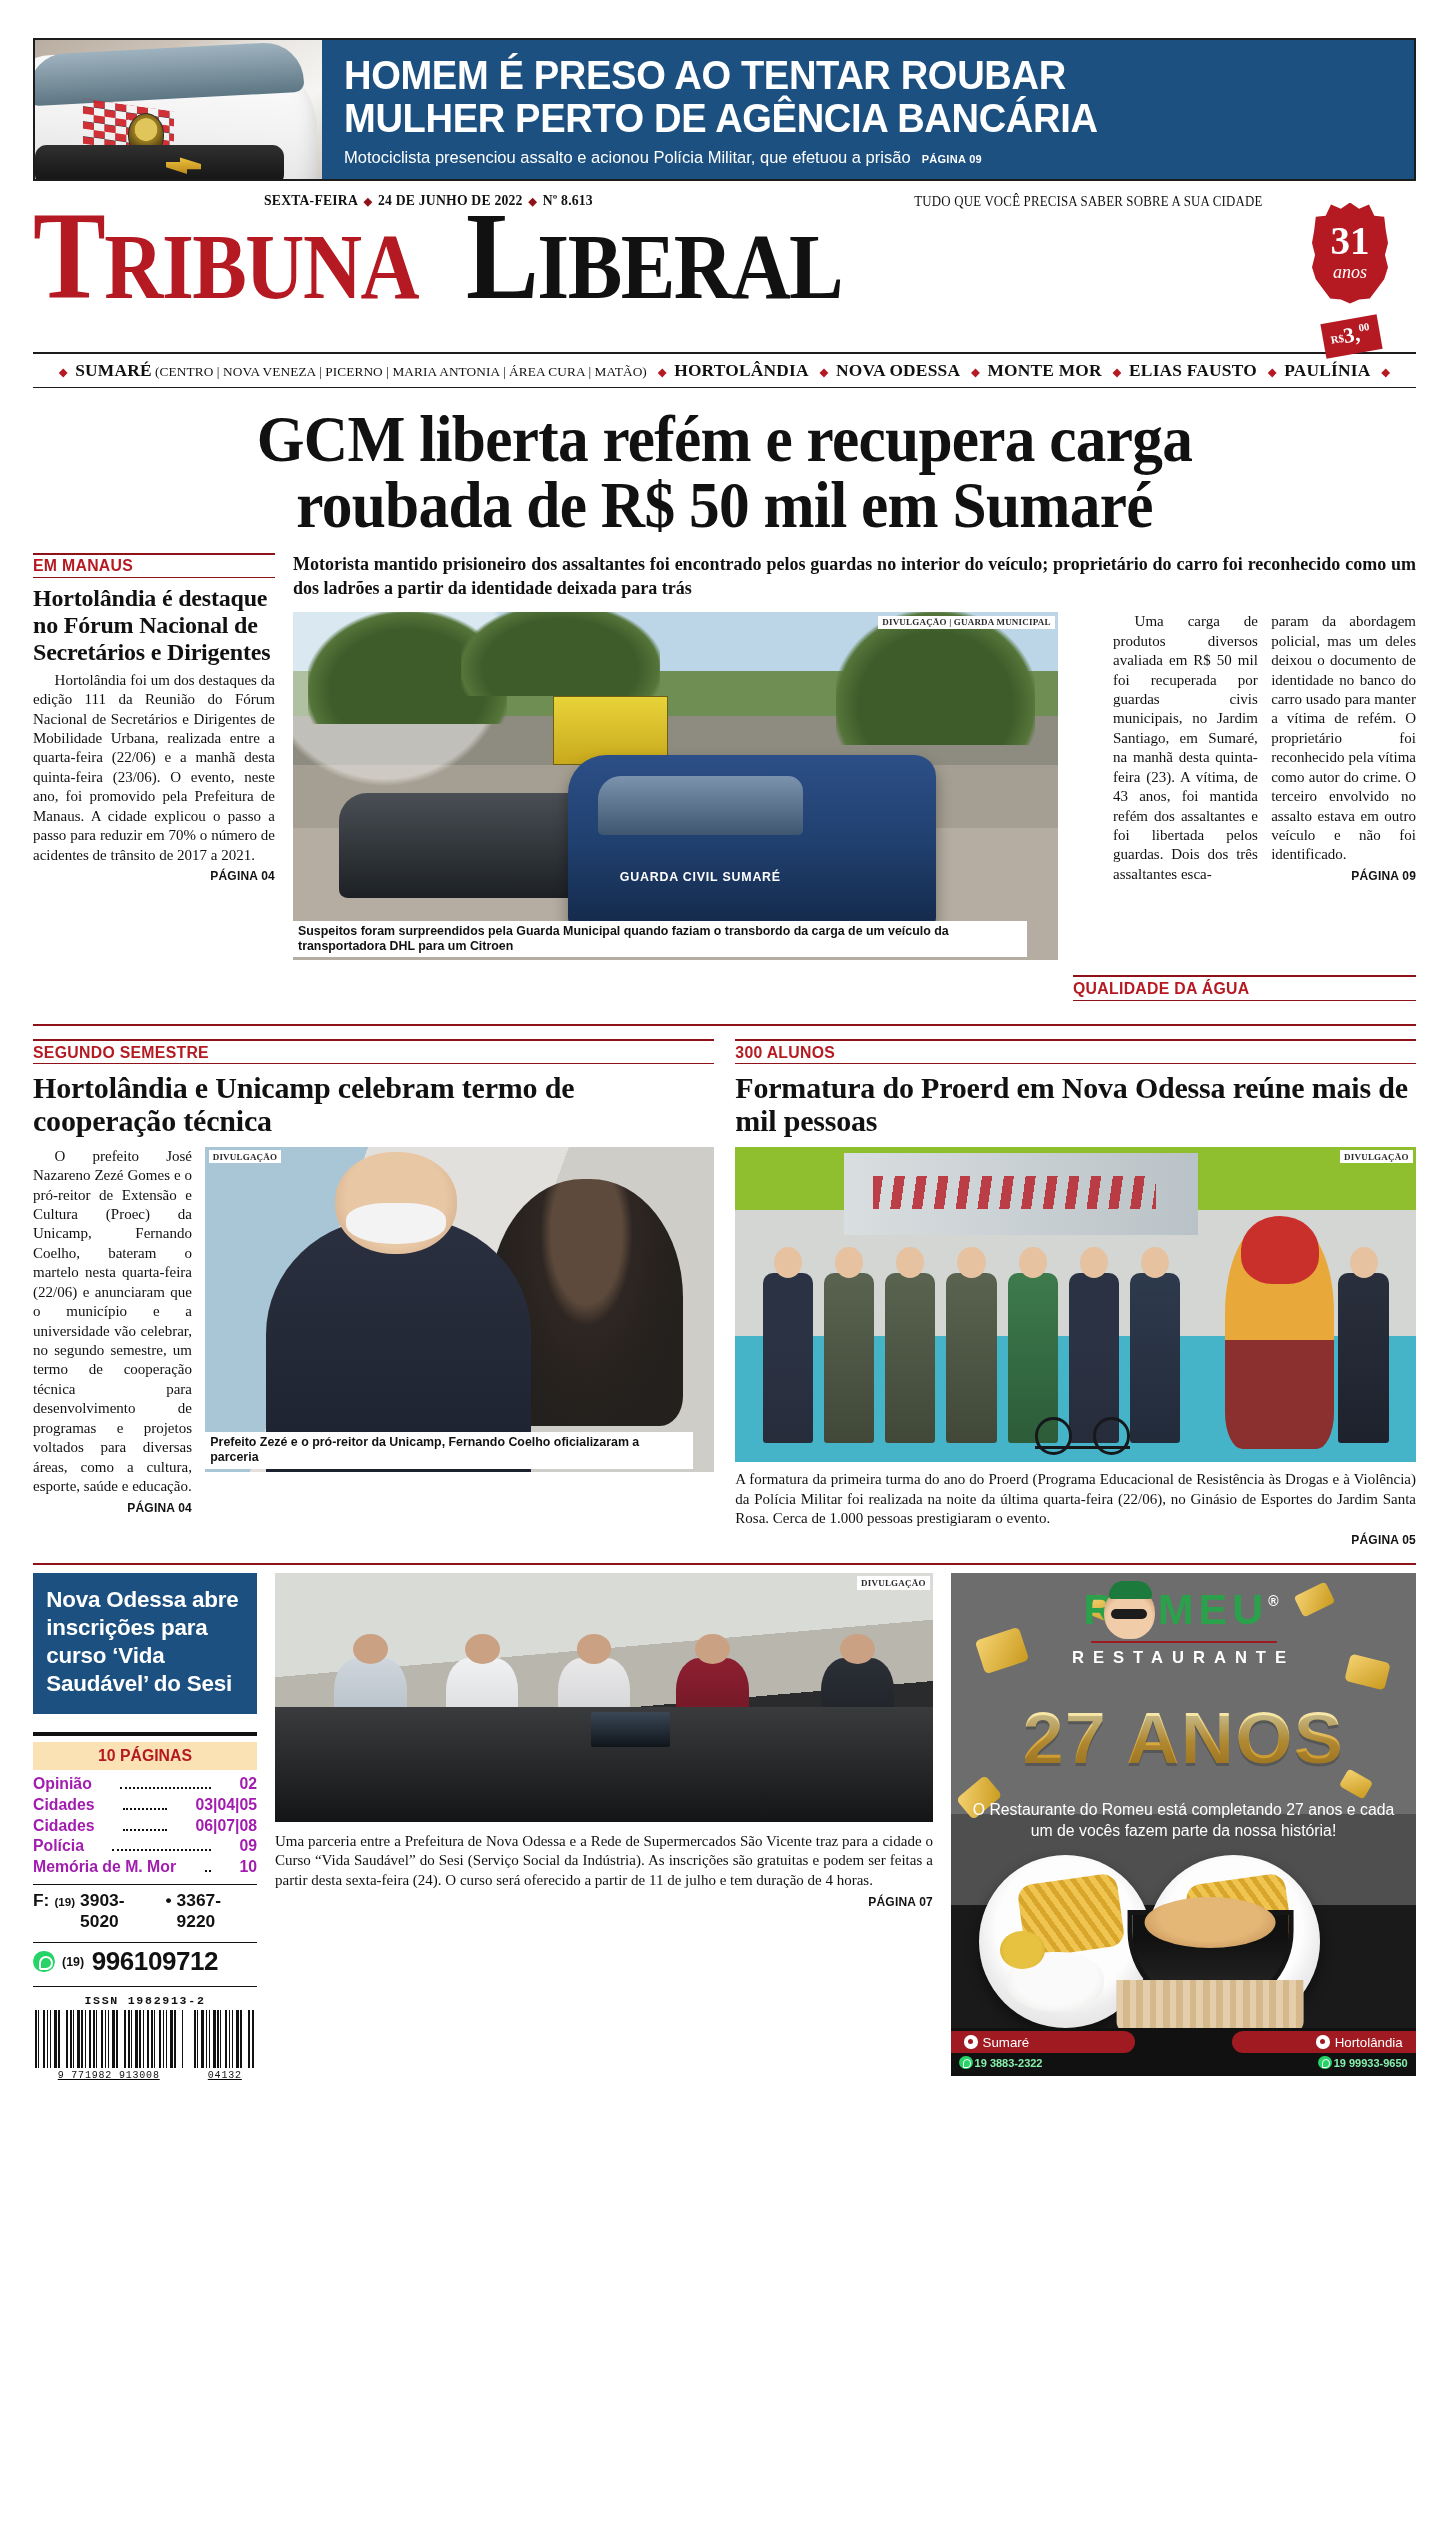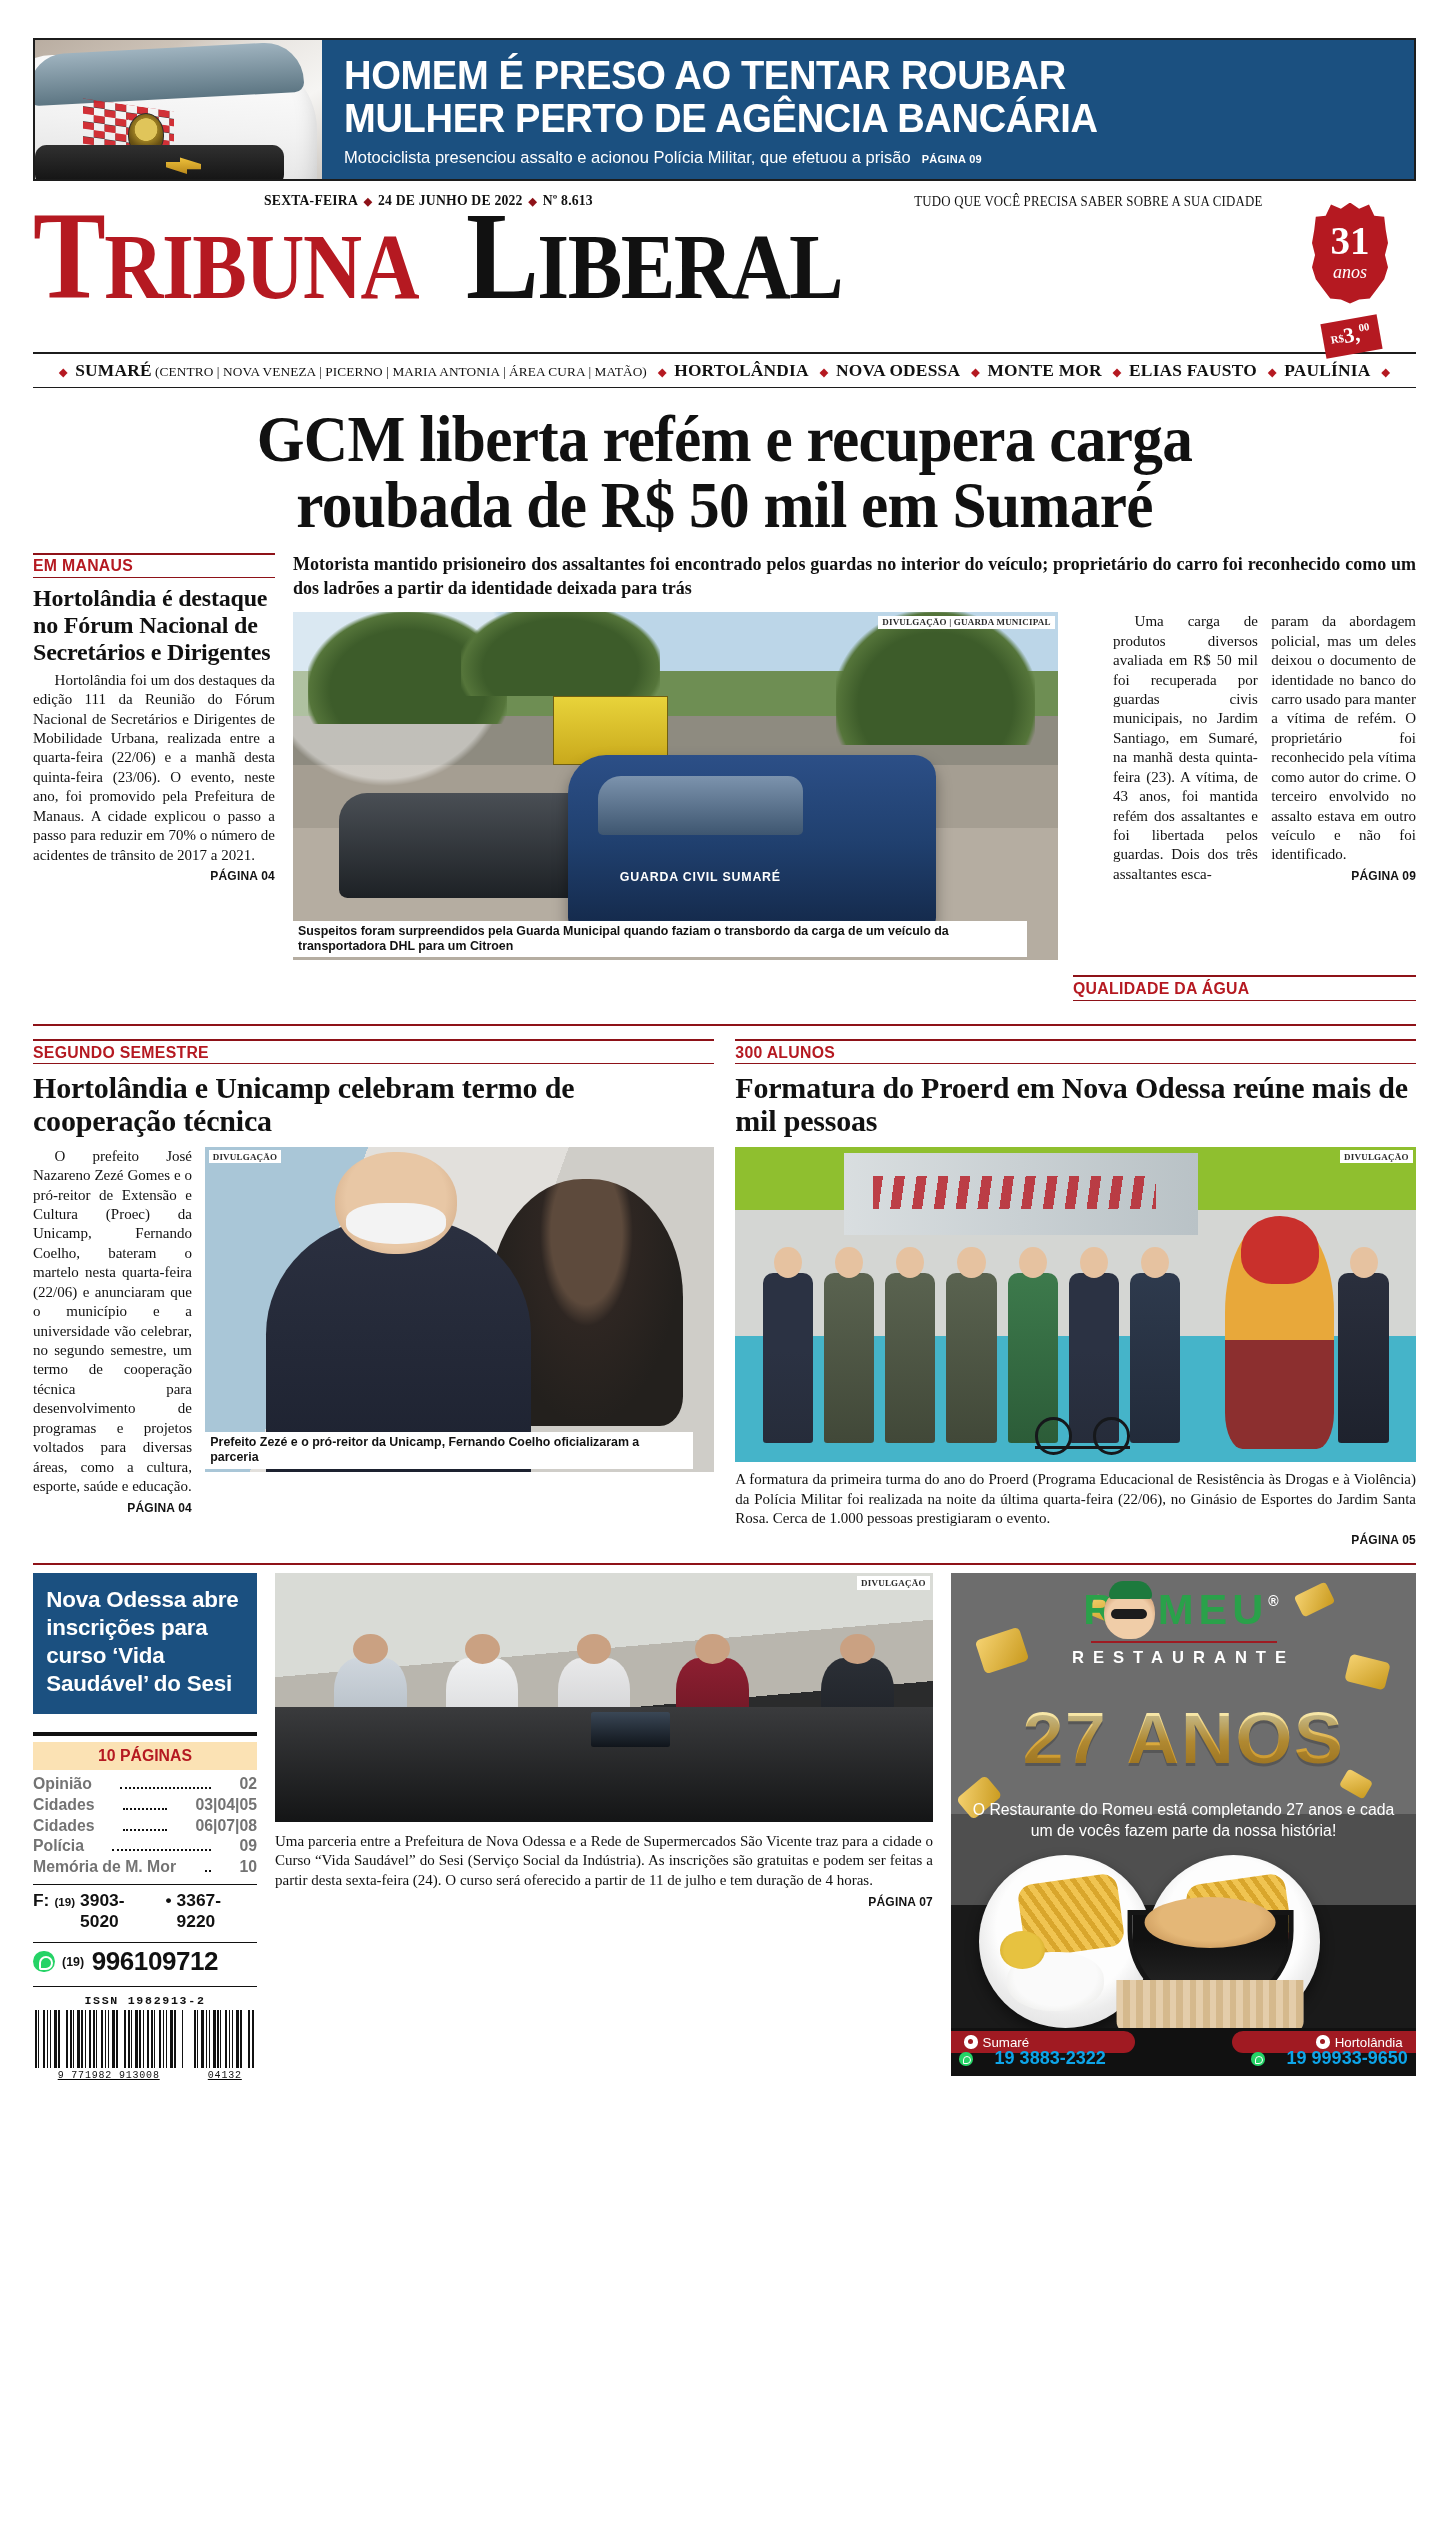--- a/index.html
+++ b/index.html
@@ -356,22 +356,22 @@
   .ad .skillet .wood { position:absolute; left:-10%; bottom: -26.5px; width: 120%; height: 53px; background: repeating-linear-gradient(90deg,#e4cdaa 0 6.6px,#d5b98d 6.6px 13.3px); border-radius: 0 0 11.6px 11.6px; }
   .ad .footbar { position:absolute; left:0; right:0; bottom:0; height: 48px; background:#111; }
   .ad .tagred {
     position:absolute; top: 3.3px; height: 21.6px; background:#a01a22; color:#fff;
     display:flex; align-items:center; gap:5px; padding: 0 13.3px;
     font-family:"Liberation Sans", sans-serif; font-size: 13.3px;
   }
   .ad .tagred.l { left: 0; width: 184px; border-radius: 0 11.6px 11.6px 0; }
   .ad .tagred.r { right: 0; width: 184px; justify-content: flex-end; border-radius: 11.6px 0 0 11.6px; }
   .ad .phoneline {
-    position:absolute; bottom: 6.6px; color:#0ea5e9; font-family:"Liberation Sans", sans-serif;
-    font-weight:700; font-size: 18px; display:flex; align-items:center; gap: 22px;
+    position:absolute; bottom: 6.6px; color:#86efac; font-family:"Liberation Sans", sans-serif;
+    font-weight:700; font-size: 11px; display:flex; align-items:center; gap: 2px;
   }
   .ad .phoneline.l { left: 8.3px; } .ad .phoneline.r { right: 8.3px; }
   .pin, .wa {
     display:inline-block; width: 13.3px; height: 13.3px; border-radius: 50%;
     background:#fff; position:relative; flex:none;
   }
   .pin:after { content:""; position:absolute; left:4.1px; top:3.3px; width:5px; height:5px; background:#a01a22; border-radius:50%; }
   .wa { background:#25d366; }
   .wa:after { content:""; position:absolute; left:3.3px; top:3.3px; width:6.6px; height:6.6px; border:1.7px solid #fff; border-radius:50% 50% 50% 0; }
 
@@ -383,21 +383,21 @@
   }
   .indexbox { margin-top: 18px; }
   .indexbox .rule-dbl { border-top: 3.3px solid #111; border-bottom: 1.7px solid #111; height: 4.1px; }
   .indexbox .pages {
     background:#fbe2b4; text-align:center; padding: 5px 0 5px 0; margin-top: 5.8px;
     font-family:"Liberation Sans", sans-serif; font-weight:700; font-size: 15.8px; color:#b51921;
   }
   .indexbox ul { list-style:none; margin-top: 4.1px; }
   .indexbox li {
     display:flex; align-items:baseline; font-family:"Liberation Sans", sans-serif;
-    font-weight:700; font-size: 15.8px; color:#737373; line-height: 1.32; gap: 26px;
+    font-weight:700; font-size: 15.8px; color:#a21caf; line-height: 1.32; gap: 26px;
   }
   .indexbox li .dots { flex:1; border-bottom: 2.5px dotted #111; margin: 0 2.5px 4.1px 2.5px; }
   .idx-rule { border-top: 1.7px solid #111; margin-top: 5.8px; }
   .fone {
     display:flex; align-items:baseline; gap:5px; padding: 5px 0 4.1px 0;
     font-family:"Liberation Sans", sans-serif; font-weight:700; font-size: 17.4px; color:#111;
   }
   .fone .sm { font-size: 11.6px; }
   .whats {
     display:flex; align-items:center; gap:7.5px; padding: 3.3px 0 3.3px 0;

